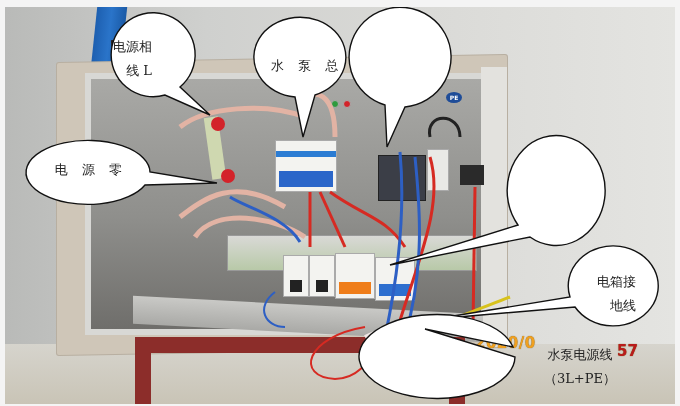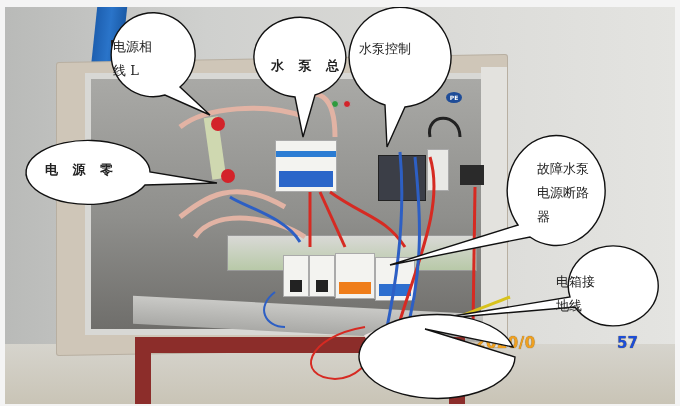--- a/index.html
+++ b/index.html
@@ -38,27 +38,27 @@
   .terminal { position: absolute; left: 455px; top: 158px; width: 24px; height: 20px; background: #2a2a2a; }
   .n-bar { position: absolute; left: 203px; top: 110px; width: 14px; height: 62px; background: #cfd8b0; transform: rotate(-8deg); }
   .red-cap { position: absolute; width: 14px; height: 14px; border-radius: 50%; background: #d3232a; }
   .pe-badge { position: absolute; left: 441px; top: 85px; width: 16px; height: 11px; border-radius: 50%; background: #1e4c98; color: #fff; font: bold 6px "DejaVu Sans", sans-serif; text-align: center; line-height: 11px; }
   .ind-green { position: absolute; left: 326px; top: 93px; width: 8px; height: 8px; border-radius: 50%; background: #2e9b3e; border: 1px solid #aaa; }
   .ind-red { position: absolute; left: 338px; top: 93px; width: 8px; height: 8px; border-radius: 50%; background: #d3232a; border: 1px solid #aaa; }
 
   .wires { position: absolute; inset: 0; }
 
   .timestamp { position: absolute; left: 470px; top: 327px; font: bold 15px "DejaVu Sans", sans-serif; color: #f0a020; letter-spacing: 0.5px; text-shadow: 0 0 1px #6b4a00; }
-  .timestamp-tail { position: absolute; left: 612px; top: 327px; font: bold 15px "DejaVu Sans", sans-serif; color: #1d4ed8; text-shadow: 0 0 1px #6b4a00; }
+  .timestamp-tail { position: absolute; left: 612px; top: 335px; font: bold 15px "DejaVu Sans", sans-serif; color: #b91c1c; text-shadow: 0 0 1px #6b4a00; }
 
   
   .callouts { position: absolute; inset: 0; pointer-events: none; }
-  .bubble-text { position: absolute; font-family: "DejaVu Serif", "Liberation Serif", serif; color: #222; font-size: 13px; line-height: 24px; text-align: left; white-space: nowrap; }
-  .bubble-text.center { }
-  .spaced { letter-spacing: 5px; font-weight: bold; }
+  .bubble-text { position: absolute; font-family: "DejaVu Serif", "Liberation Serif", serif; color: #222; font-size: 13px; line-height: 24px; text-align: right; white-space: nowrap; }
+  .bubble-text.center { text-align: center; }
+  .spaced { letter-spacing: 5px; }
 </style>
 </head>
 <body>
 
 <div class="frame">
   <div class="wall"></div>
   <div class="blue-post"></div>
   <div class="cable-left"></div>
   <div class="floor"></div>
 
@@ -148,27 +148,25 @@
   </svg>
 
   <div class="bubble-text" style="left:108px;top:28px;">
     <div>电源相</div>
     <div>线 L</div>
   </div>
   <div class="bubble-text spaced" style="left:266px;top:47px;">
     <div>水 泵 总</div>
   </div>
   <div class="bubble-text" style="left:354px;top:30px;">
-    <div>水泵控制</div>
   </div>
   <div class="bubble-text center" style="left:40px;top:151px;width:92px;">
     <div class="spaced">电 源 零</div>
   </div>
-  <div class="bubble-text" style="left:532px;top:150px;">
-    <div>故障水泵</div>
-    <div>电源断路</div>
-    <div>器</div>
-  </div>
-  <div class="bubble-text" style="left:551px;top:263px;">
+  <div class="bubble-text" style="left:592px;top:263px;">
     <div>电箱接</div>
     <div>地线</div>
+  </div>
+  <div class="bubble-text center" style="left:520px;top:336px;width:110px;">
+    <div>水泵电源线</div>
+    <div>（3L+PE）</div>
   </div>
 </div>
 
 </body></html>

